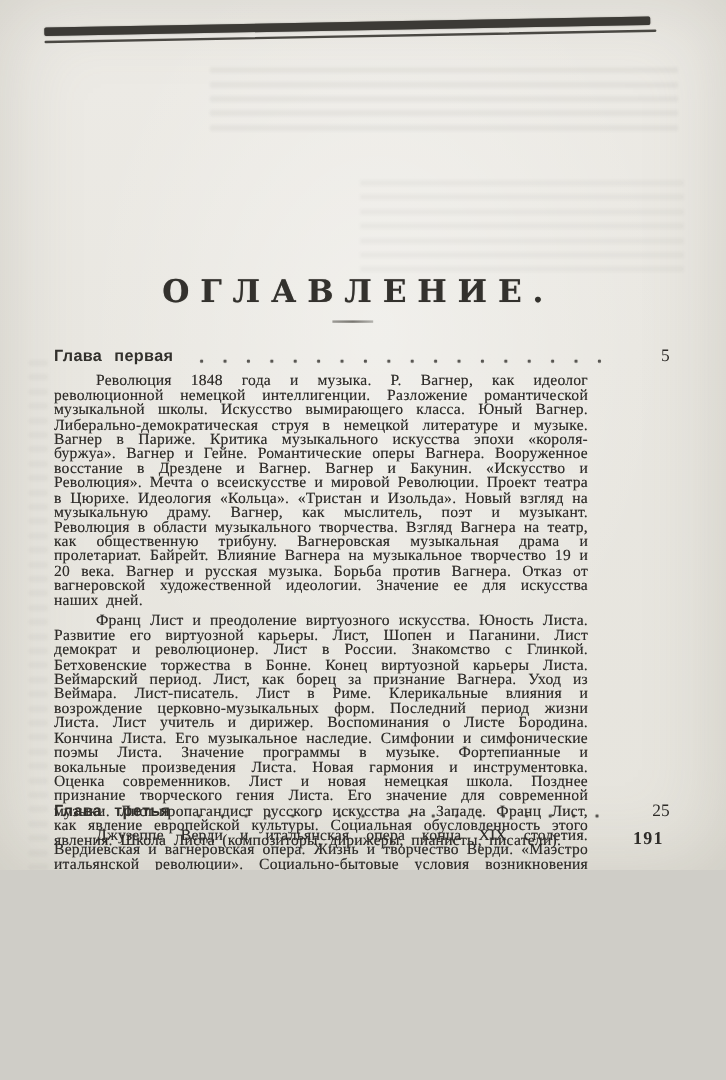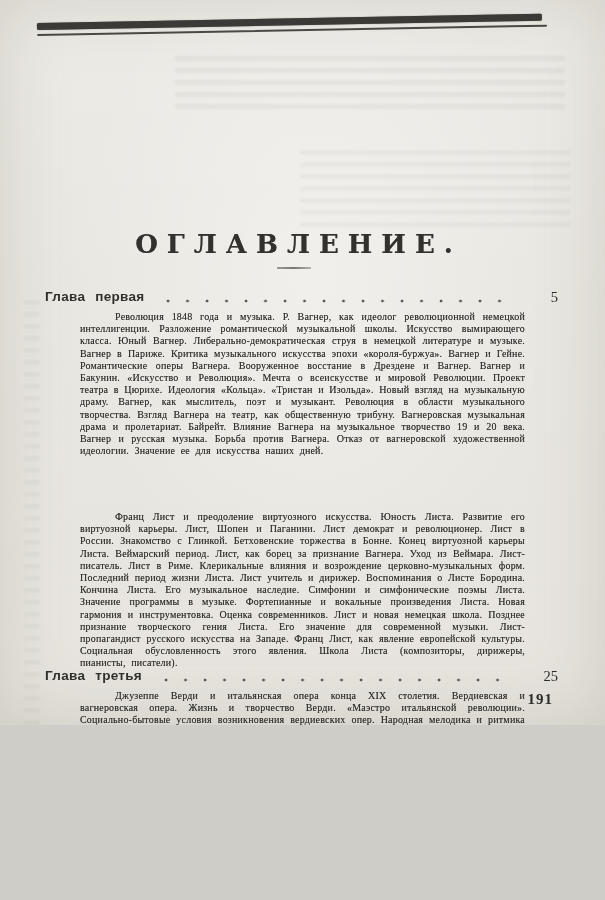--- a/index.html
+++ b/index.html
@@ -112,25 +112,24 @@
   }
   .chapter-page {
     width: 28px;
     text-align: right;
     font-size: 14.5px;
     color: #2e2c29;
     white-space: nowrap;
   }
 
   .chapter-summary {
-    margin-left: 35px;
     width: 445px;
     text-align: justify;
     text-indent: 35px;
-    font-size: 10px;
+    font-size: 13px;
     line-height: 12.2px;
     letter-spacing: 0.2px;
     word-spacing: 2.8px;
     color: #2f2d2a;
     text-shadow: 0 0 0.35px rgba(46,44,41,0.55);
   }
 
   .folio {
     position: absolute;
     right: 52px;

